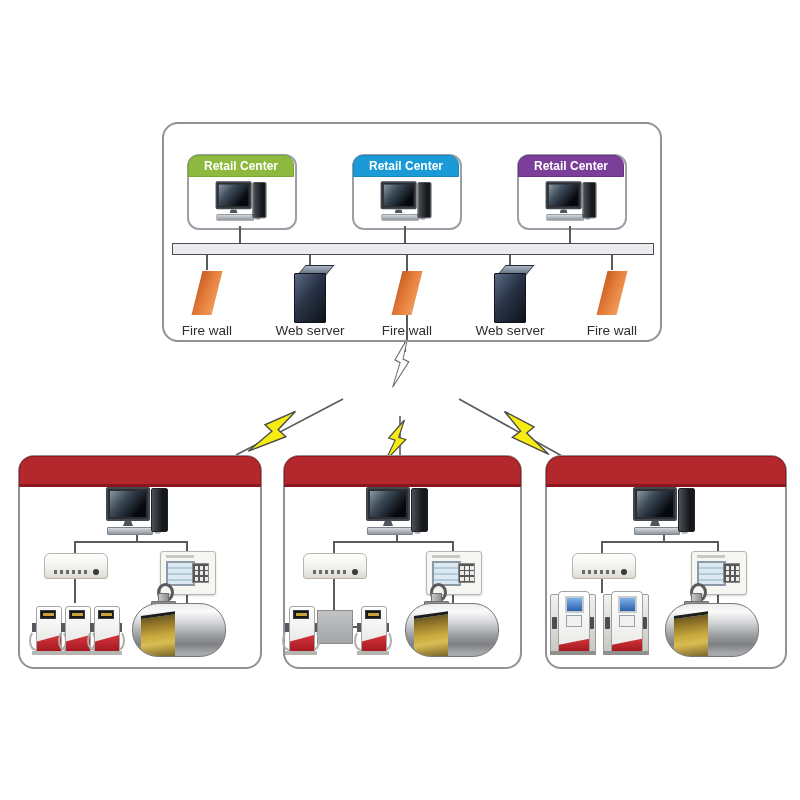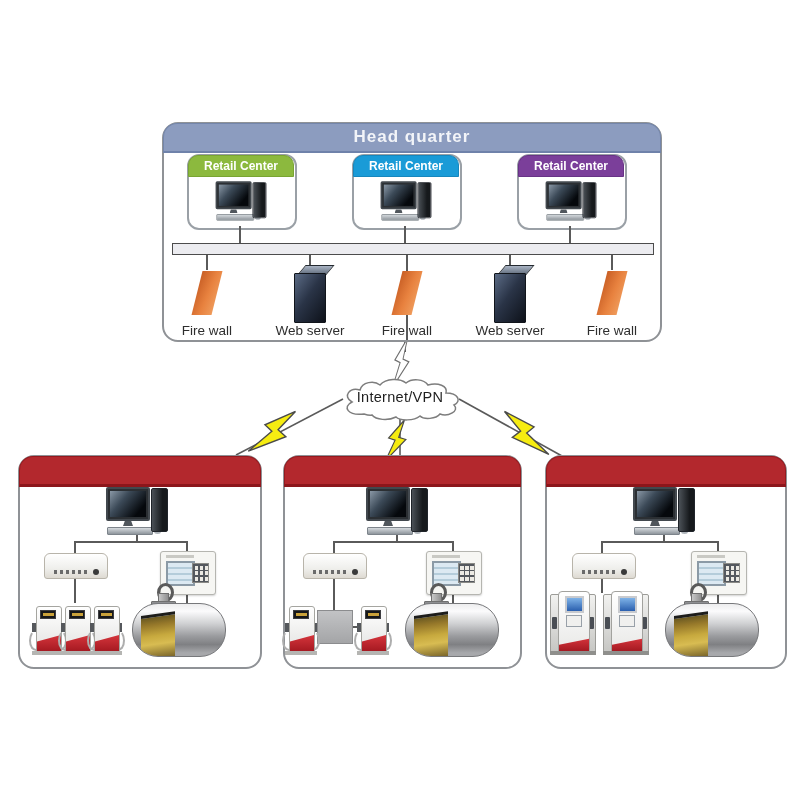--- a/index.html
+++ b/index.html
@@ -91,21 +91,20 @@
     <line x1="343" y1="399" x2="236" y2="455" stroke="#5a5a5a" stroke-width="1.6"></line>
     <line x1="459" y1="399" x2="562" y2="456" stroke="#5a5a5a" stroke-width="1.6"></line>
     <line x1="400" y1="416" x2="400" y2="456" stroke="#5a5a5a" stroke-width="1.6"></line>
     <path d="M27,0 L5,25 L14,28 L1,56 L29,27 L19,24 Z" transform="translate(392,338) scale(0.58,0.88)" fill="#ffffff" stroke="#6f6f6f" stroke-width="1.6"></path>
     <path d="M27,0 L5,25 L14,28 L1,56 L29,27 L19,24 Z" transform="translate(271,400) rotate(25)" fill="#f6ec11" stroke="#4a4a4a" stroke-width="1.4"></path>
     <path d="M27,0 L5,25 L14,28 L1,56 L29,27 L19,24 Z" transform="translate(385,420) scale(0.72)" fill="#f6ec11" stroke="#4a4a4a" stroke-width="1.6"></path>
     <path d="M7,0 L29,25 L20,28 L33,56 L5,27 L15,24 Z" transform="translate(498,414) rotate(-21)" fill="#f6ec11" stroke="#4a4a4a" stroke-width="1.4"></path>
   </svg>
 
   <div class="hq">
-    <div class="hq-header">Head quarter</div>
 
     <div class="rc rc1" style="left:23px;">
       <div class="rc-header">Retail Center</div>
       <div class="rc-body">
           <div class="pc" style="transform:scale(.82);">
         <div class="pc-mon">
               <div class="pc-scr"></div>
             </div>
             <div class="pc-stand"></div>
             <div class="pc-kb"></div>
@@ -167,26 +166,20 @@
       </div>
     <div class="fw" style="left:438px;top:147px;"></div>
 
     <div class="dmz-label" style="left:-2px;">Fire wall</div>
     <div class="dmz-label" style="left:101px;">Web server</div>
     <div class="dmz-label" style="left:198px;">Fire wall</div>
     <div class="dmz-label" style="left:301px;">Web server</div>
     <div class="dmz-label" style="left:403px;">Fire wall</div>
   </div>
 
-  <div class="cloud">
-    <svg width="128" height="46" viewBox="0 0 128 46">
-      <path d="M28,38 C12,40 6,31 16,26 C6,20 14,11 24,14 C26,6 38,4 44,9 C50,2 64,2 70,7 C76,2 88,3 92,9 C102,6 112,10 110,17 C122,17 126,25 118,29 C124,35 112,41 104,38 C100,43 88,44 84,40 C78,45 64,45 60,41 C52,45 40,44 36,39 C34,40 31,39 28,38 Z" fill="#ffffff" stroke="#7d7d7d" stroke-width="1.5"></path>
-    </svg>
-    <div class="cloud-label">Internet/VPN</div>
-  </div>
 
   <div class="branch" style="left:18px;width:240px;">
     <div class="branch-header"></div>
     <div class="pc" style="position:absolute;left:86px;top:30px;">
       <div class="pc-mon">
           <div class="pc-scr"></div>
         </div>
         <div class="pc-stand"></div>
         <div class="pc-kb"></div>
         <div class="pc-mouse"></div>

